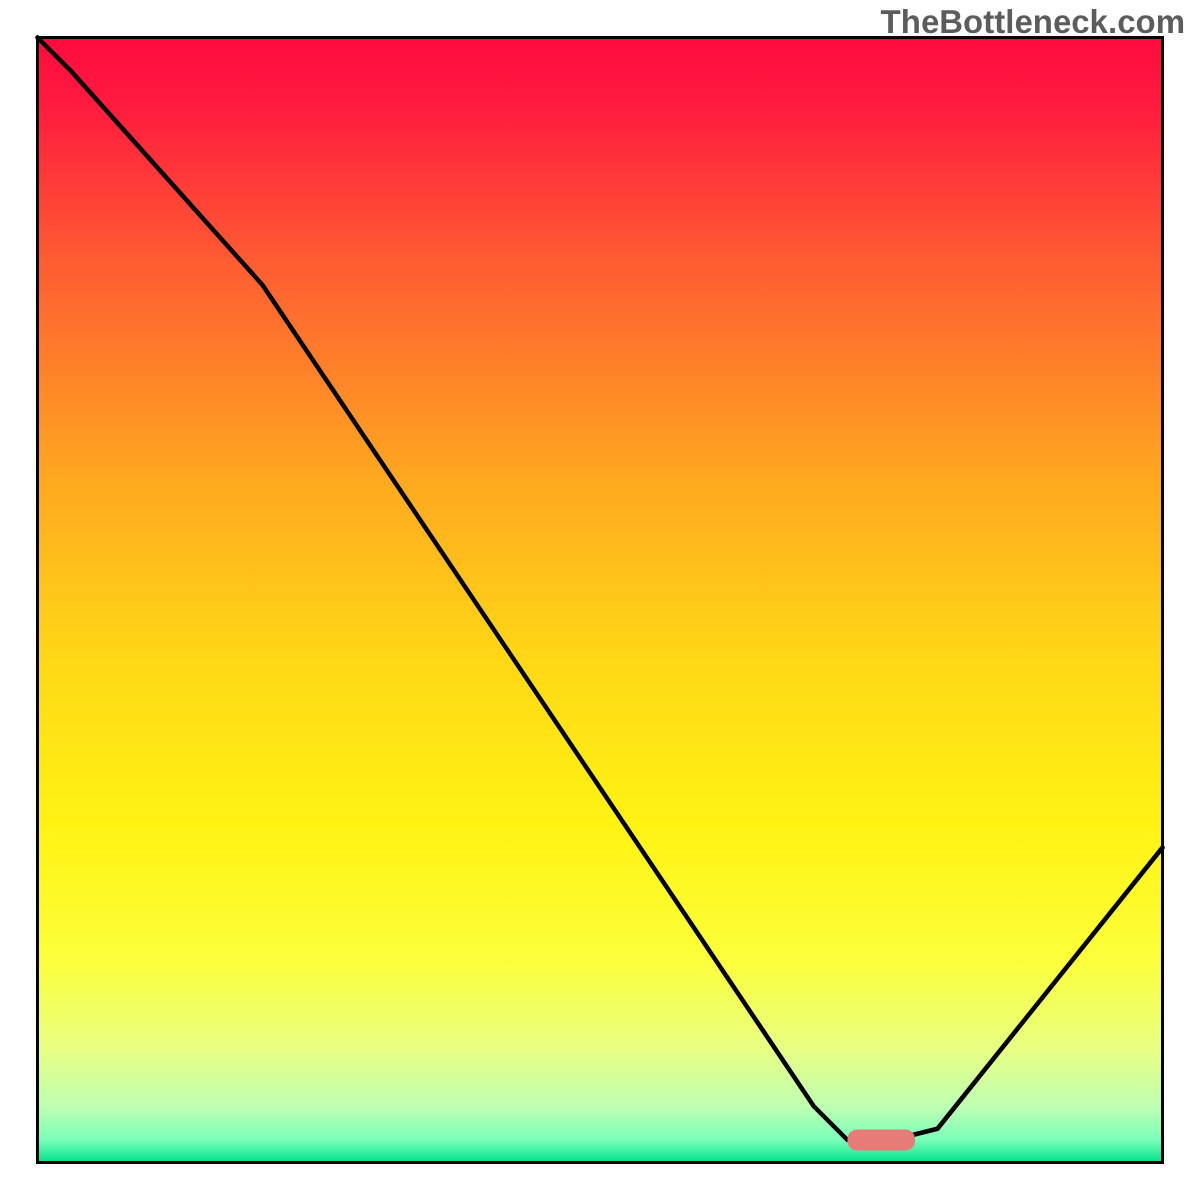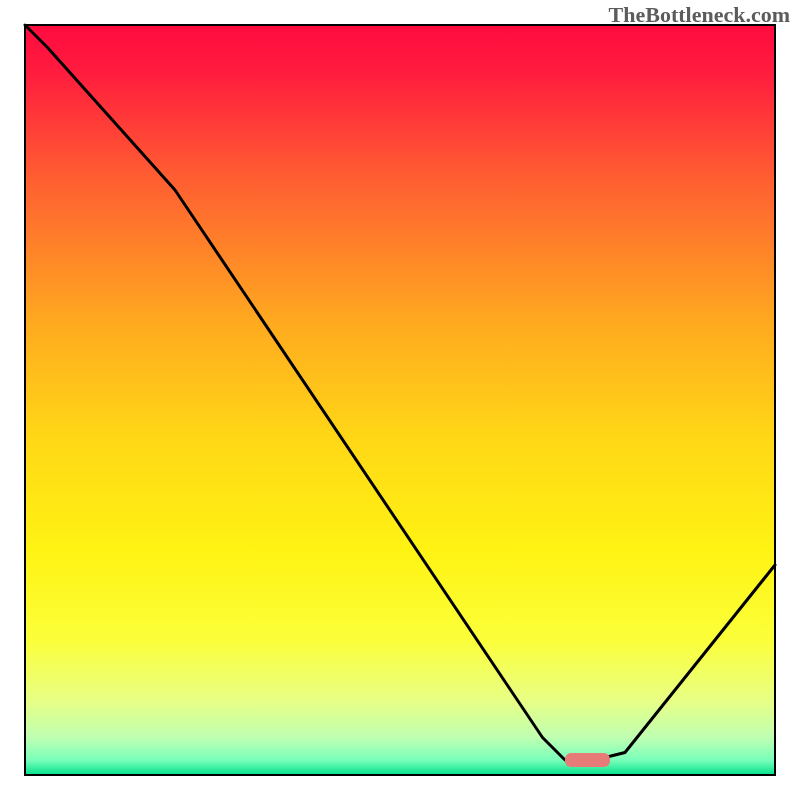--- a/index.html
+++ b/index.html
@@ -7,21 +7,20 @@
     padding: 0;
     width: 800px;
     height: 800px;
     background: #ffffff;
     font-family: Arial, sans-serif;
   }
   .container {
     position: relative;
     width: 800px;
     height: 800px;
-    font-family: Liberation Serif, serif;
   }
   .watermark {
     position: absolute;
     top: 2px;
     right: 10px;
     font-size: 22px;
     font-weight: bold;
     color: #5c5c5c;
     z-index: 10;
   }

